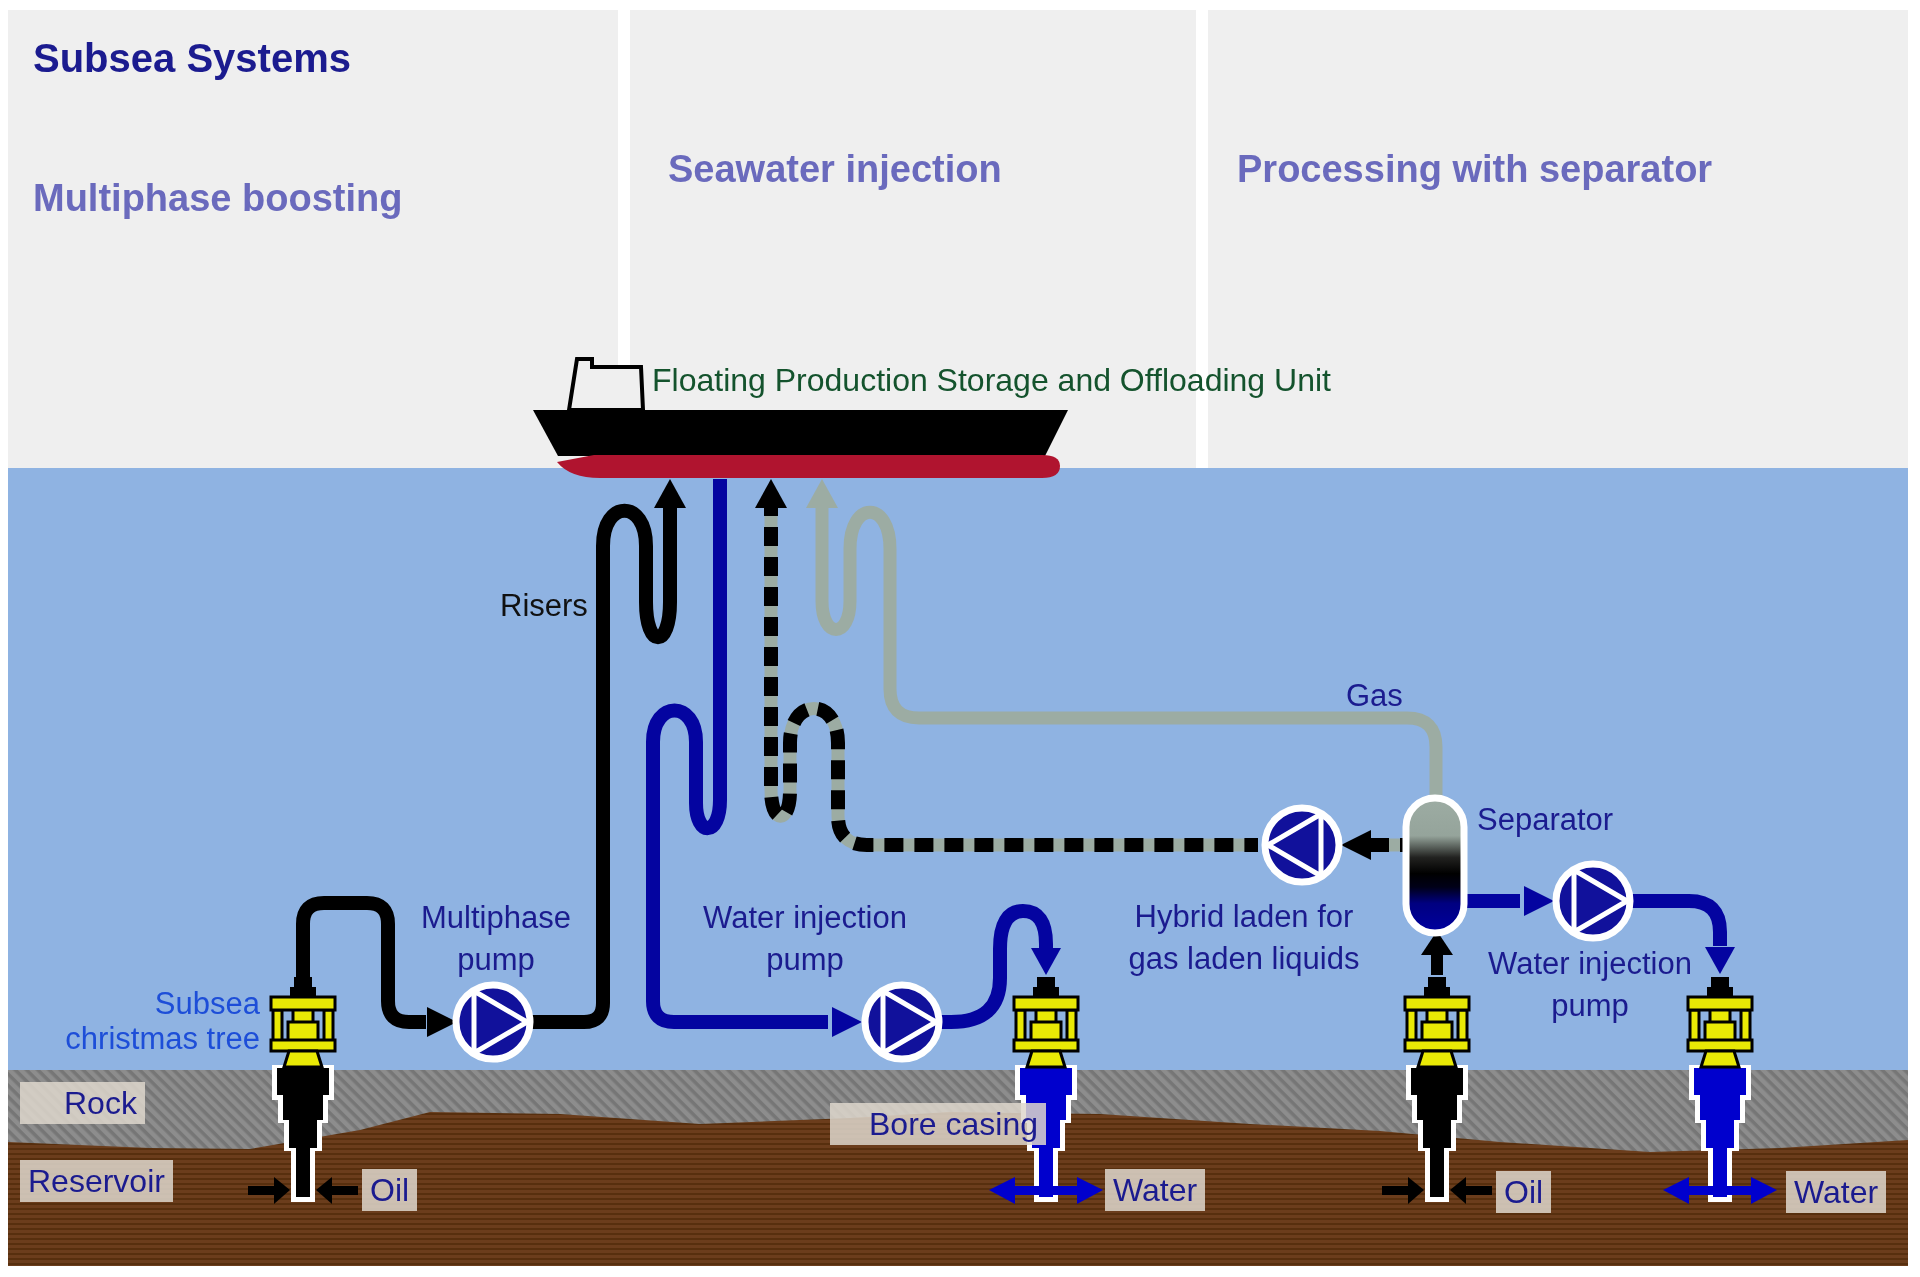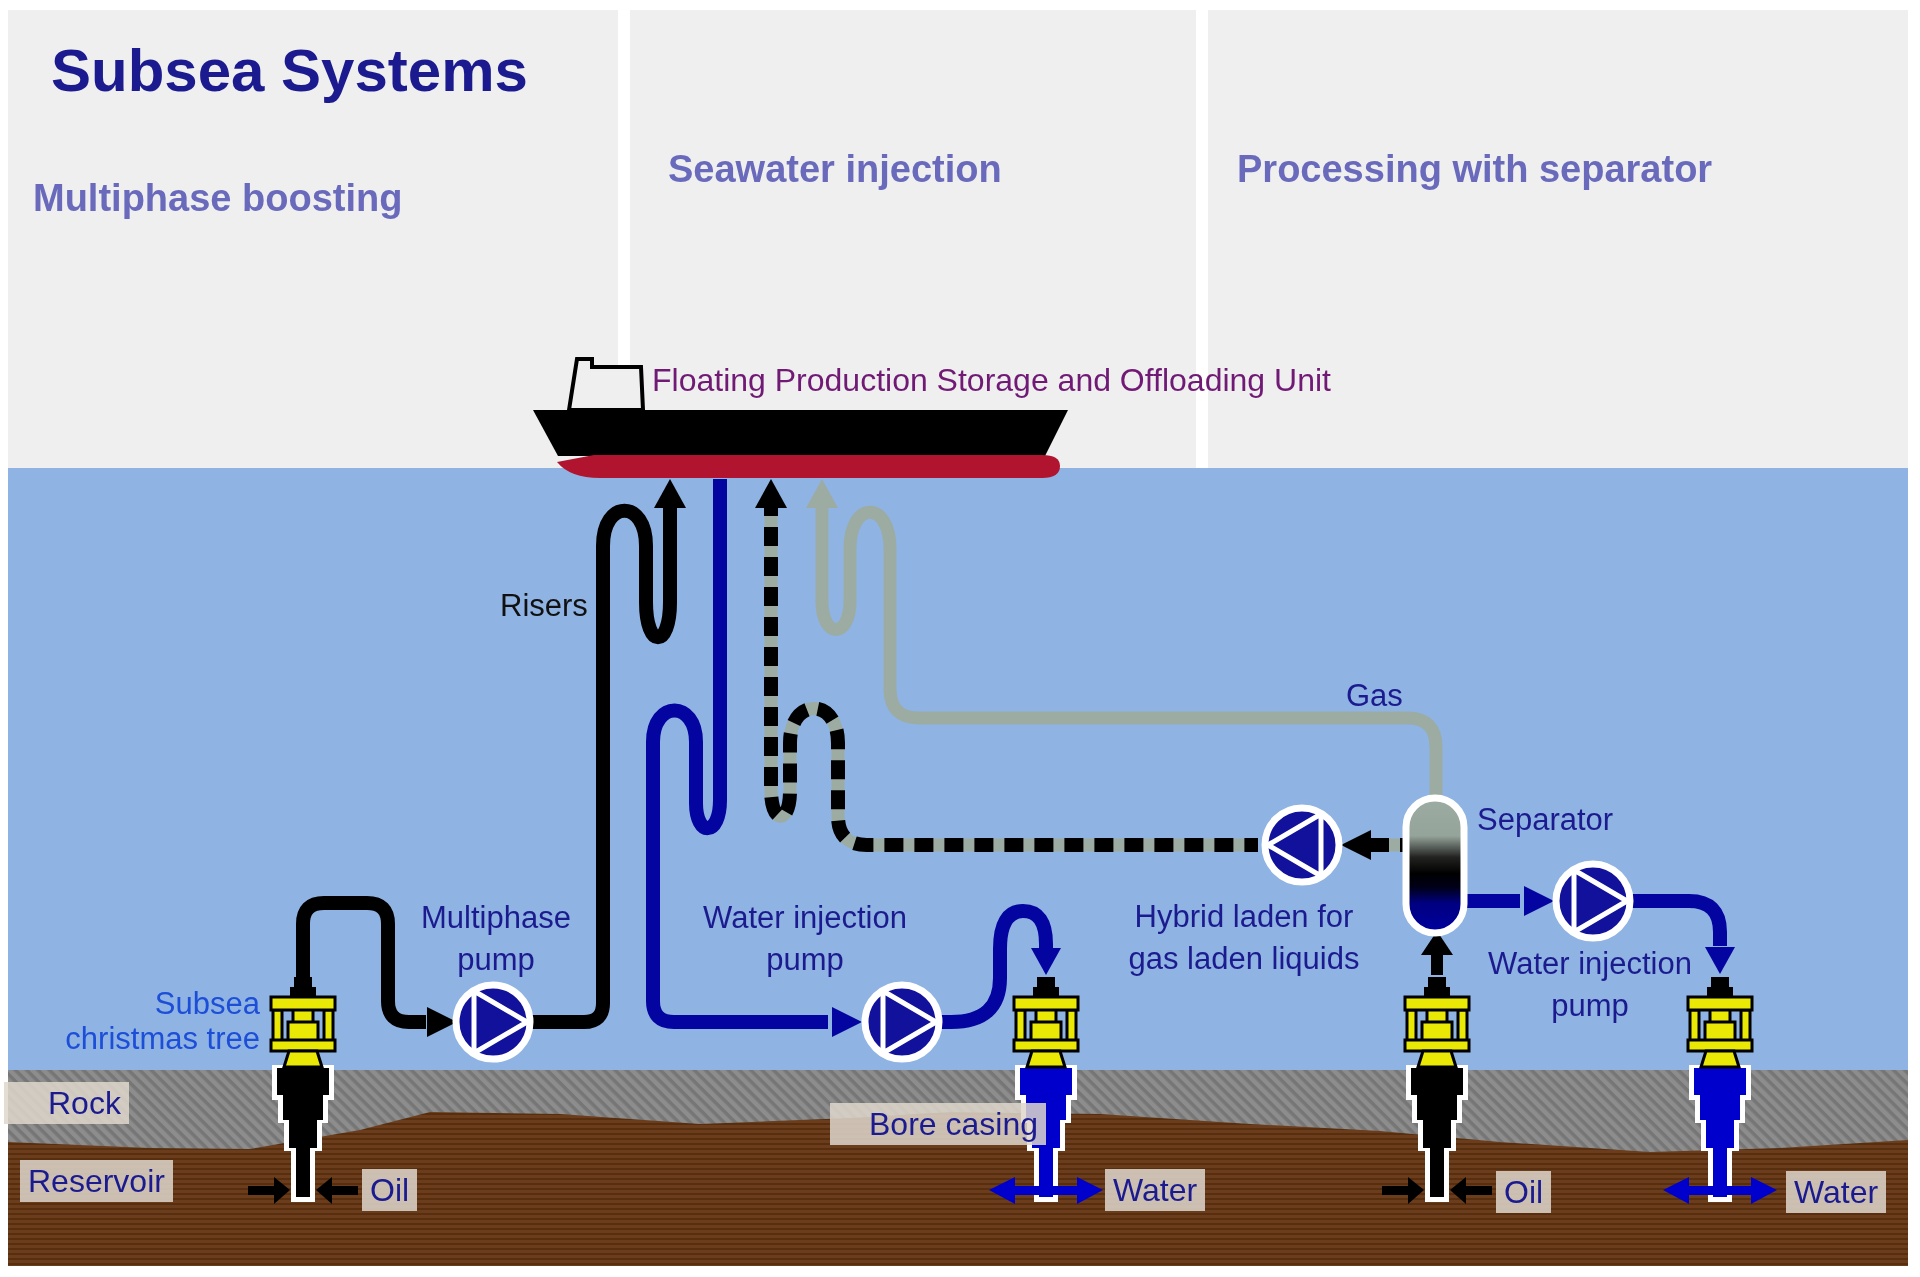--- a/index.html
+++ b/index.html
@@ -1,22 +1,22 @@
 <!DOCTYPE html>
 <html><head>
 <meta charset="utf-8">
 <style>
   html,body{margin:0;padding:0;background:#ffffff;}
   #page{position:relative;width:1920px;height:1277px;background:#ffffff;overflow:hidden;
         font-family:"Liberation Sans", sans-serif;}
   #canvas{position:absolute;left:0;top:0;}
   .lbl{position:absolute;white-space:nowrap;}
-  .title{font-size:60px;font-weight:bold;color:#1B1B8F;margin-left:18px;}
+  .title{font-size:40px;font-weight:bold;color:#1B1B8F;}
   .hdr{font-size:38px;font-weight:bold;color:#6A6ABD;}
-  .fpso{font-size:32px;color:#701a75;text-align:right;}
+  .fpso{font-size:32px;color:#14532d;text-align:right;}
   .plain{font-size:31px;color:#111111;margin-top:48px;}
   .navy{font-size:31px;color:#1B1B8F;text-align:center;}
   .two{text-align:center;line-height:1.35;transform:translateX(-50%);}
   .treelbl{text-align:right;line-height:1.14;font-size:31px;color:#1d4ed8;}
   .tag{font-size:32px;color:#1B1B8F;background:rgba(222,215,204,0.85);padding:1px 8px;line-height:1.25;}
 </style>
 </head>
 <body>
 
 <div id="page">
@@ -183,21 +183,21 @@
   <div class="lbl navy two" style="left:1590px;top:943px;">
     <span>Water injection</span><br>
     <span>pump</span>
   </div>
 
   <div class="lbl treelbl" style="left:20px;top:986px;width:240px;">
     <span>Subsea</span><br>
     <span>christmas tree</span>
   </div>
 
-  <div class="lbl tag" style="left:4px;top:1082px;padding-left:44px;">Rock</div>
+  <div class="lbl tag" style="left:20px;top:1082px;padding-left:44px;">Rock</div>
   <div class="lbl tag" style="left:20px;top:1160px;">Reservoir</div>
   <div class="lbl tag" style="left:362px;top:1169px;">Oil</div>
   <div class="lbl tag" style="left:830px;top:1103px;padding-left:39px;">Bore casing</div>
   <div class="lbl tag" style="left:1105px;top:1169px;">Water</div>
   <div class="lbl tag" style="left:1496px;top:1171px;">Oil</div>
   <div class="lbl tag" style="left:1786px;top:1171px;">Water</div>
 
 </div>
 
 </body></html>

